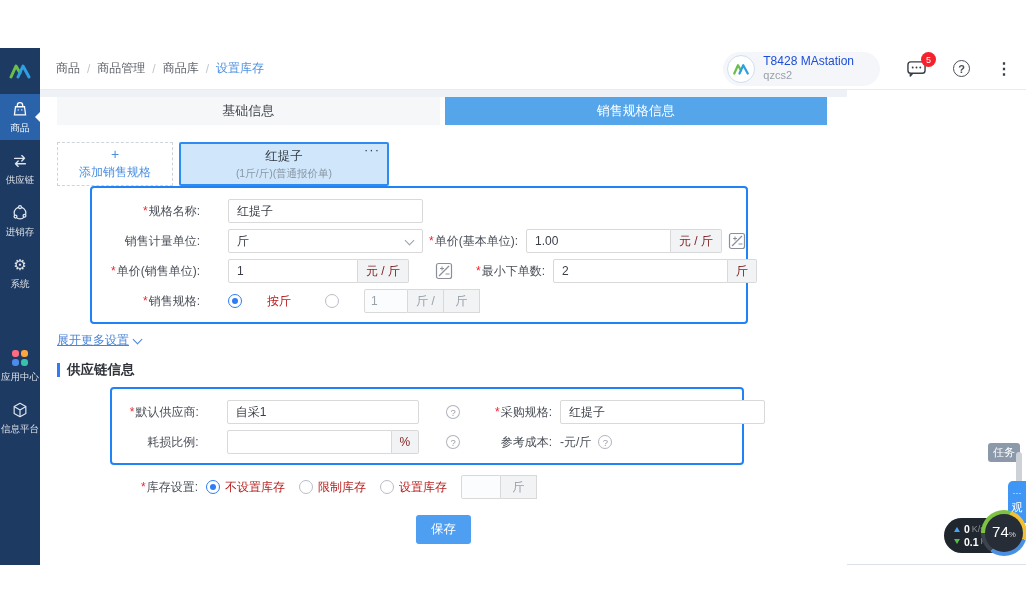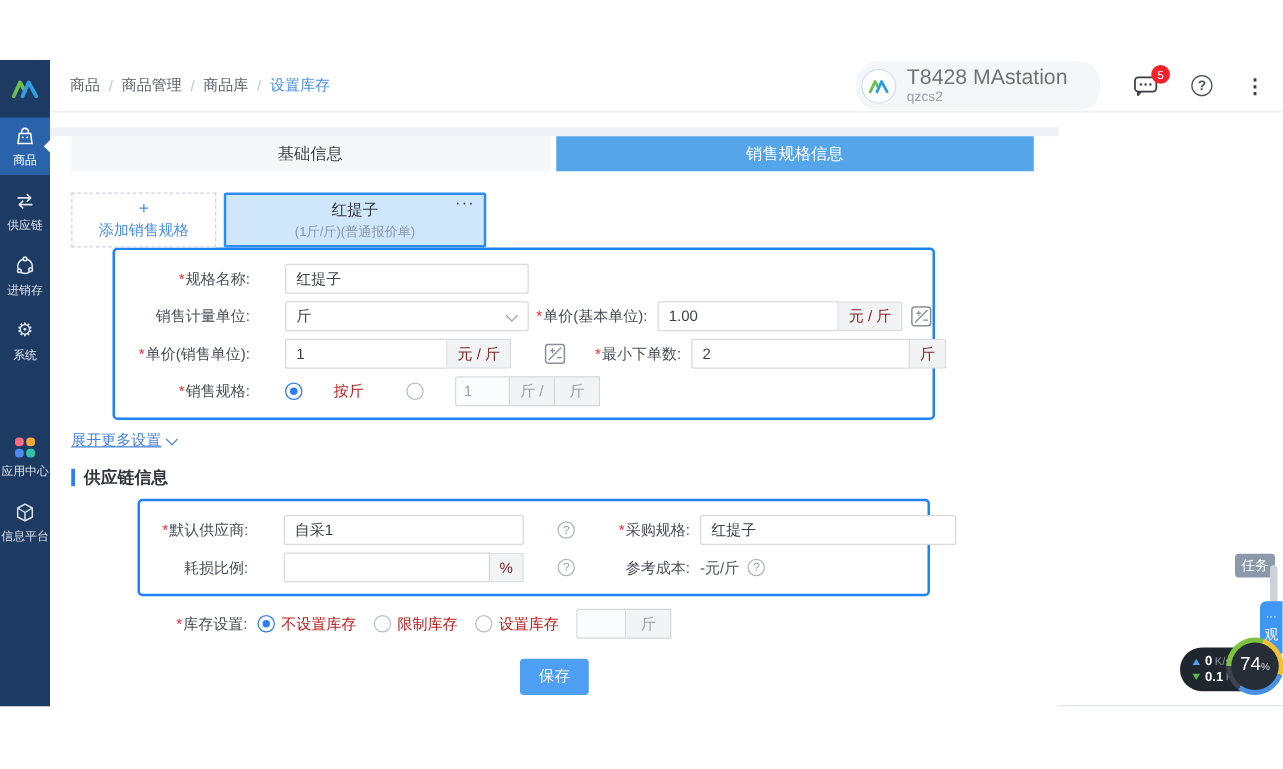--- a/index.html
+++ b/index.html
@@ -22,29 +22,29 @@
 
   
   .topbar { position:absolute; left:40px; top:0; width:986px; height:42px; background:#fff; border-bottom:1px solid #e9ecef; display:flex; align-items:center; padding:0 14px 0 16px; }
   .crumb { display:flex; align-items:center; font-size:12px; color:#5a5f66; }
   .crumb .sep { margin:0 7px; color:#c2c7cd; }
   .crumb .cur { color:#4a90e2; }
   .tb-right { margin-left:auto; display:flex; align-items:center; }
   .userpill { display:flex; align-items:center; background:#f4f6f9; border-radius:17px; padding:3px 26px 3px 4px; }
   .avatar { width:28px; height:28px; border-radius:50%; background:#fff; border:1px solid #cfe0f0; display:flex; align-items:center; justify-content:center; }
   .uname { margin-left:8px; line-height:1.15; }
-  .uname .n1 { font-size:17px; color:#737373; }
+  .uname .n1 { font-size:12px; color:#1d4ed8; }
   .uname .n2 { font-size:11px; color:#9aa0a8; }
   .tbicon { position:relative; margin-left:26px; cursor:pointer; display:flex; align-items:center; justify-content:center; }
   .badge { position:absolute; top:-7px; right:-9px; min-width:15px; height:15px; background:#f5222d; color:#fff; border-radius:8px; font-size:9px; display:flex; align-items:center; justify-content:center; padding:0 3px; }
   .help { width:17px; height:17px; border:1.4px solid #4a4f57; border-radius:50%; color:#4a4f57; font-size:11px; font-weight:bold; display:flex; align-items:center; justify-content:center; }
   .kebab { font-size:16px; color:#3a3f47; font-weight:bold; }
 
   
-  .content { position:absolute; left:40px; top:54px; width:807px; height:475px; background:#fff; }
+  .content { position:absolute; left:40px; top:42px; width:807px; height:475px; background:#fff; }
   .topgap { height:7px; background:#eef1f5; }
   .tabbar { display:flex; gap:5px; margin:0 20px 0 17px; height:28px; }
   .tab { flex:1; display:flex; align-items:center; justify-content:center; font-size:13px; cursor:pointer; }
   .tab.idle { background:#f6f7f8; color:#3a3f47; }
   .tab.active { background:#55a5eb; color:#fff; }
 
   .cards-row { display:flex; margin:17px 0 0 17px; }
   .addcard { width:116px; height:44px; border:1px dashed #cfd4db; color:#4a8fe2; display:flex; flex-direction:column; align-items:center; justify-content:center; cursor:pointer; background:#fff; }
   .addcard .plus { font-size:14px; line-height:1; }
   .addcard .t { font-size:12px; margin-top:3px; }

